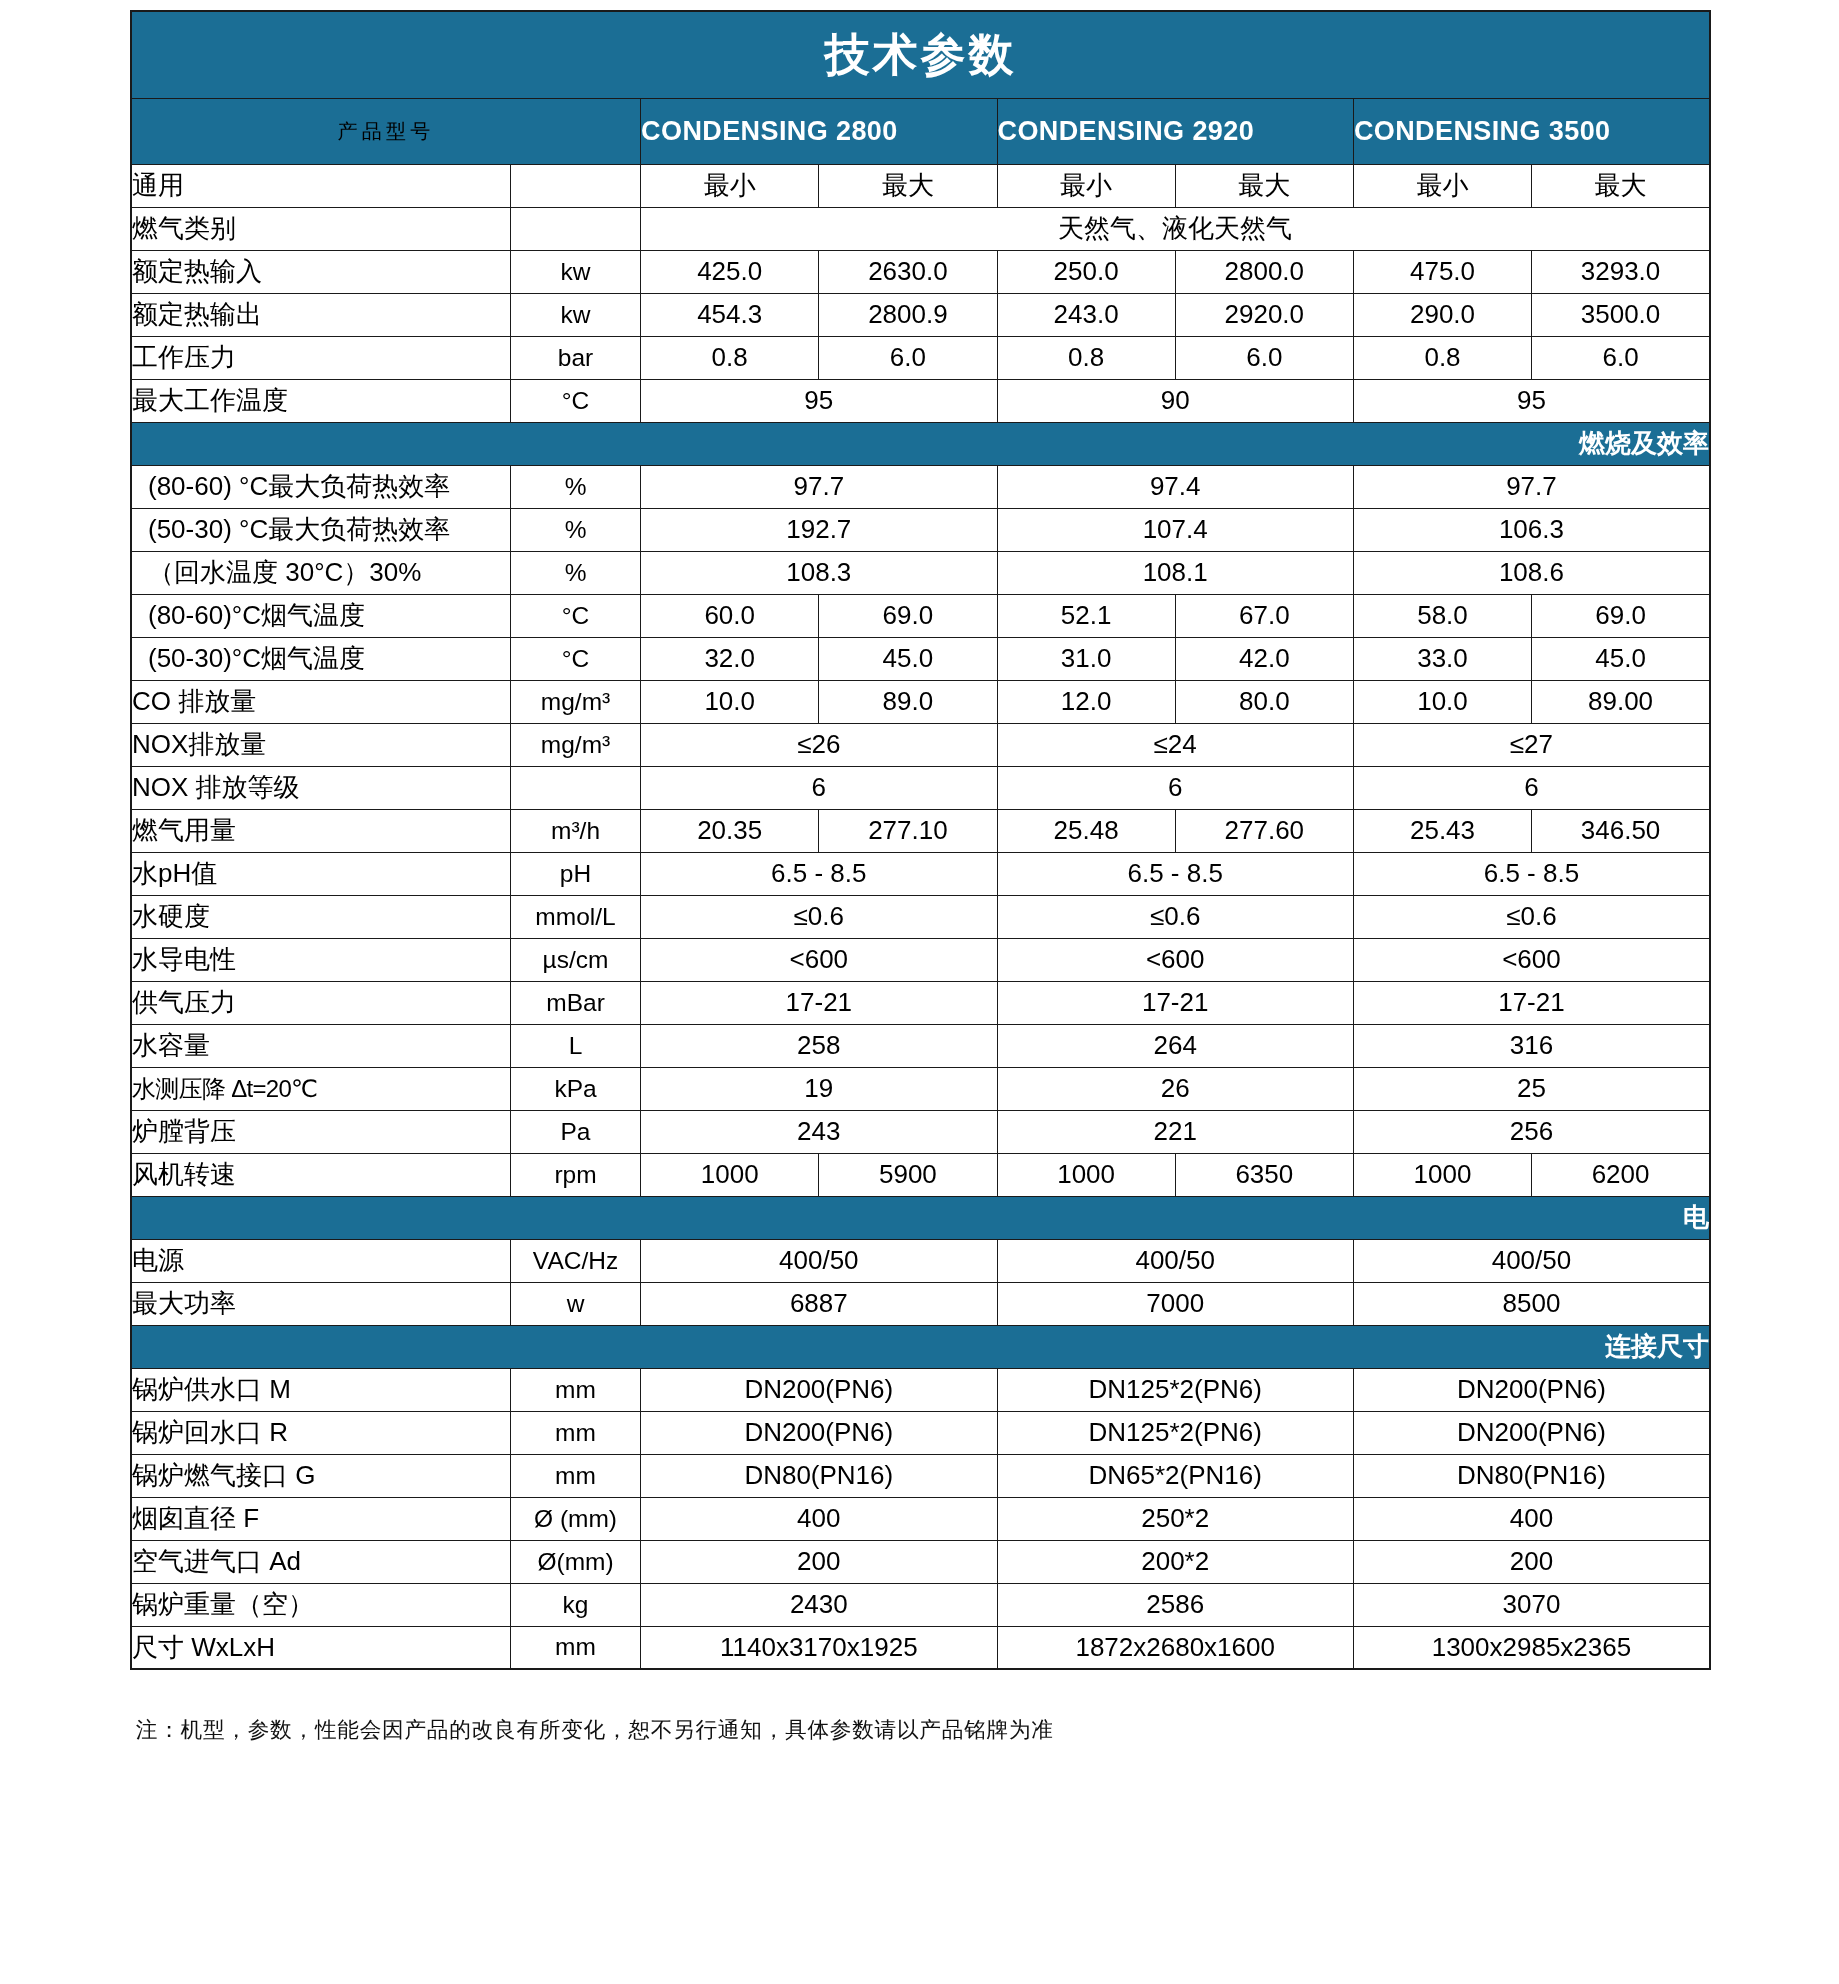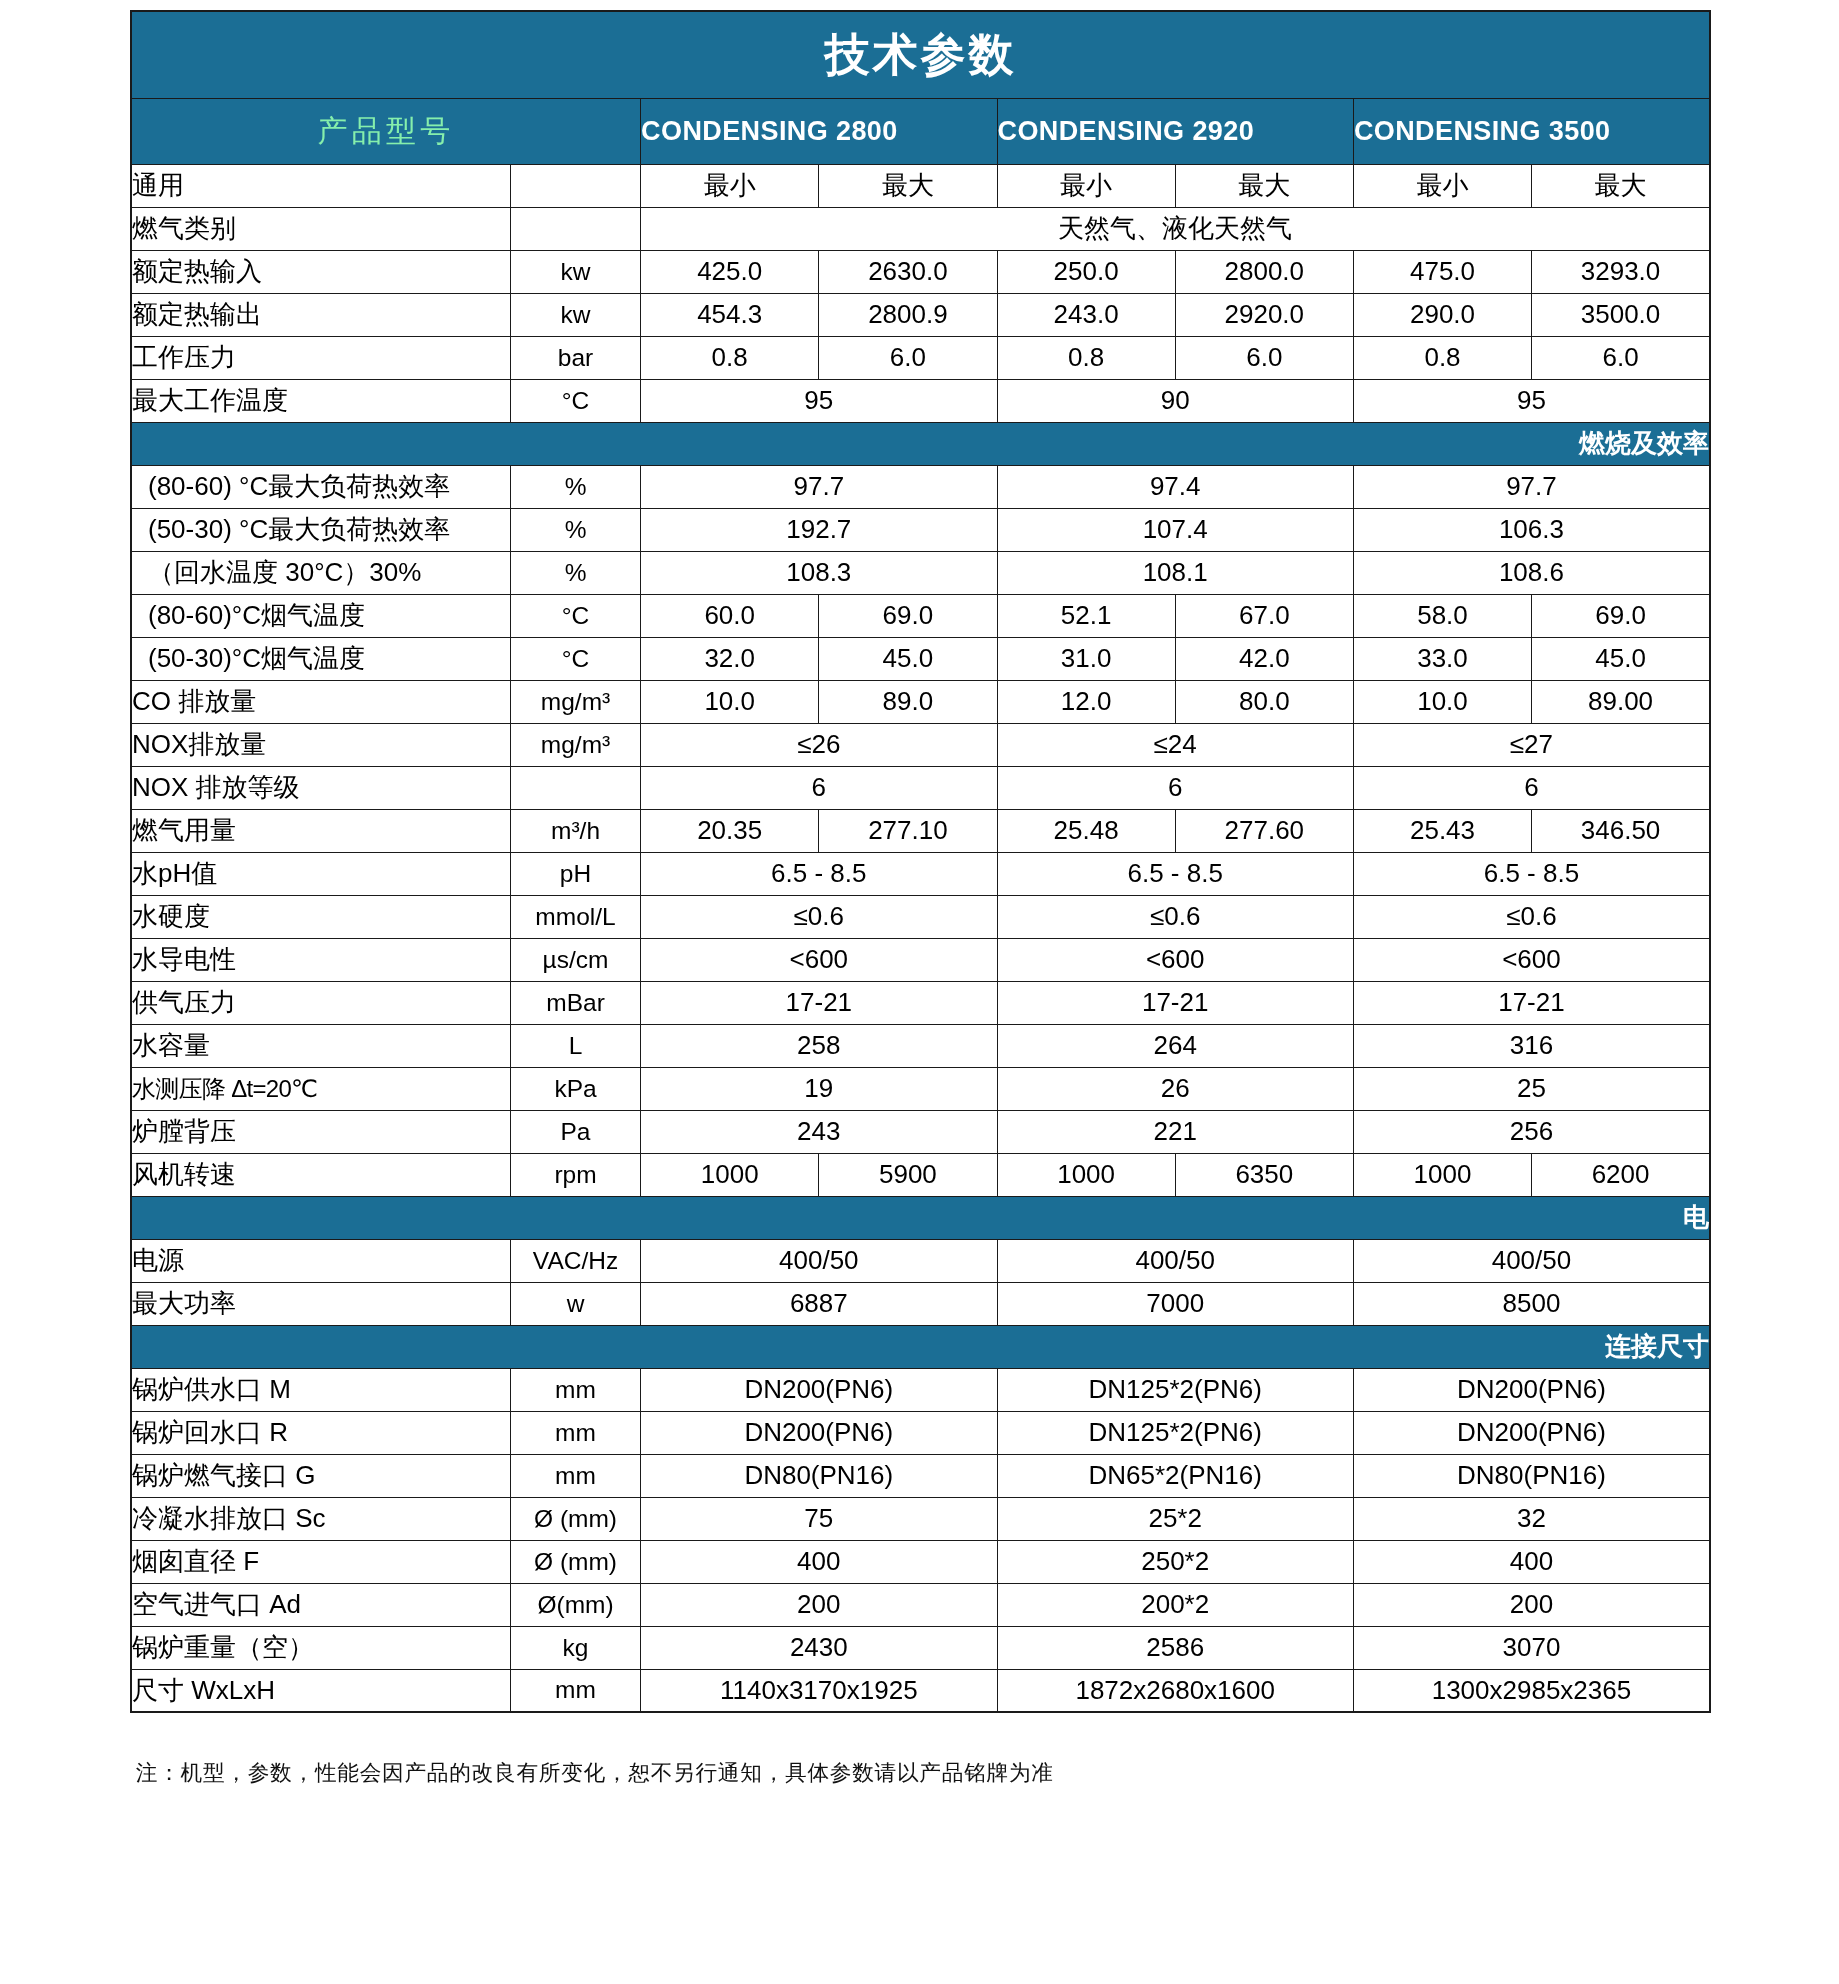--- a/index.html
+++ b/index.html
@@ -46,23 +46,23 @@
     text-align: center;
     font-size: 45px;
     font-weight: bold;
     height: 87px;
     letter-spacing: 2.9px;
   }
 
   
   .model-head-label {
     background: #1b6e95;
-    color: #86efac;
+    color: #000000;
     text-align: center;
-    font-size: 30px;
+    font-size: 20px;
     height: 66px;
     letter-spacing: 4.3px;
   }
   .model-head {
     background: #1b6e95;
     color: #ffffff;
     text-align: left;
     font-size: 27px;
     font-weight: bold;
     height: 66px;
@@ -360,27 +360,20 @@
           <td class="val" colspan="2">DN200(PN6)</td>
         </tr>
         <tr class="data-row">
           <td class="label">锅炉燃气接口  G</td>
           <td class="unit">mm</td>
           <td class="val" colspan="2">DN80(PN16)</td>
           <td class="val" colspan="2">DN65*2(PN16)</td>
           <td class="val" colspan="2">DN80(PN16)</td>
         </tr>
         <tr class="data-row">
-          <td class="label">冷凝水排放口  Sc</td>
-          <td class="unit">Ø (mm)</td>
-          <td class="val" colspan="2">75</td>
-          <td class="val" colspan="2">25*2</td>
-          <td class="val" colspan="2">32</td>
-        </tr>
-        <tr class="data-row">
           <td class="label">烟囱直径  F</td>
           <td class="unit">Ø (mm)</td>
           <td class="val" colspan="2">400</td>
           <td class="val" colspan="2">250*2</td>
           <td class="val" colspan="2">400</td>
         </tr>
         <tr class="data-row">
           <td class="label">空气进气口  Ad</td>
           <td class="unit">Ø(mm)</td>
           <td class="val" colspan="2">200</td>

